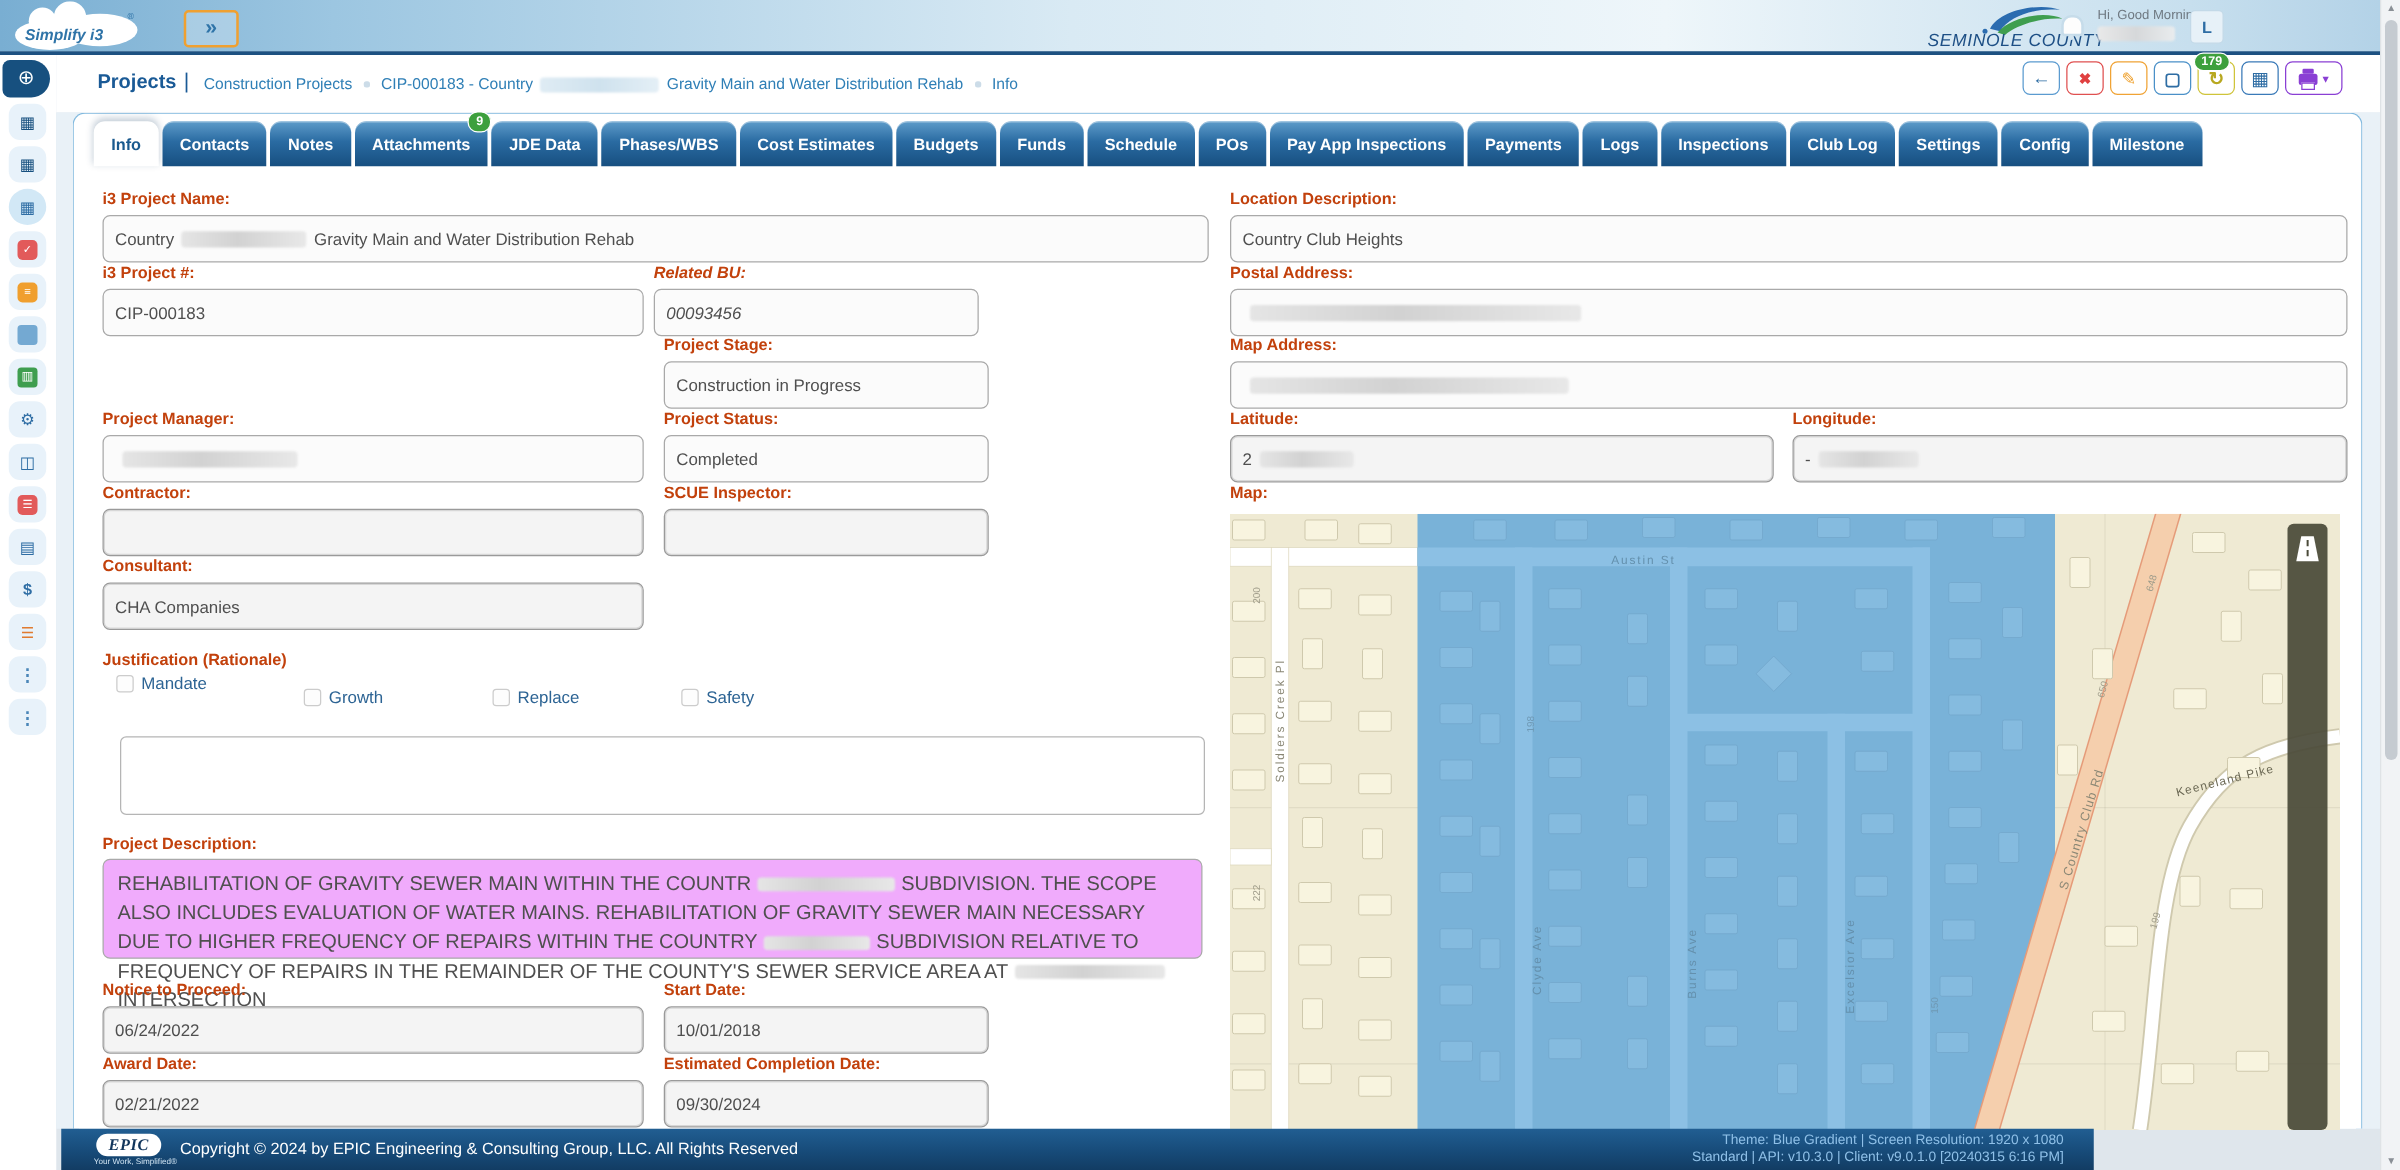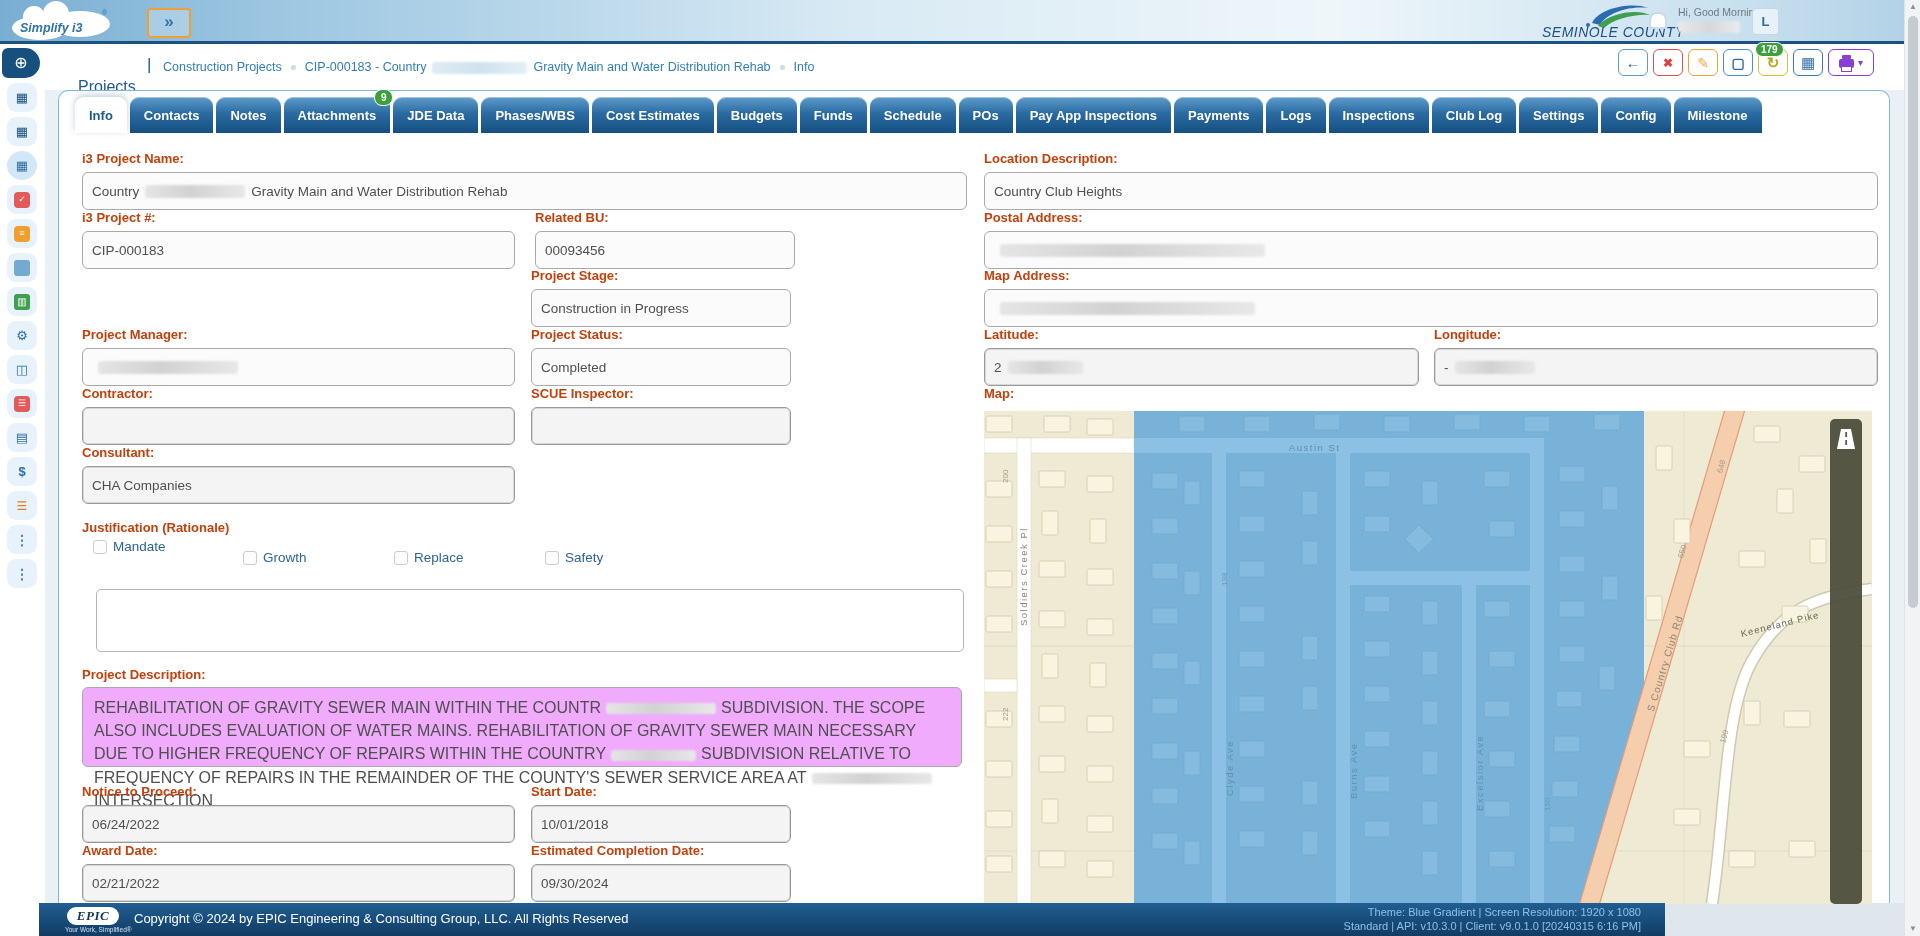--- a/index.html
+++ b/index.html
@@ -20,21 +20,21 @@
   .bell:after{content:"";position:absolute;left:4px;bottom:-5px;width:4px;height:4px;border-radius:50%;background:#d3e4ef;}
   #greeting-wrap{position:absolute;left:1678px;top:6px;width:66px;}
   #greeting{font-size:10.5px;color:#6f7982;white-space:nowrap;}
   #greeting-name{margin-top:3px;width:62px;height:12px;border-radius:3px;
     background:linear-gradient(90deg,#e9e9e9,#d6d8da 50%,#e9ecee);filter:blur(1px);}
   #avatar{position:absolute;left:1752px;top:8px;width:25px;height:25px;background:#e7f1f8;border:1px solid #c3d9e8;
     border-radius:4px;color:#2e6da4;font-weight:700;font-size:13px;display:flex;align-items:center;justify-content:center;}
 
   
   #crumb-row{position:absolute;left:45px;top:44px;width:1859px;height:46px;background:#ffffff;}
-  #page-title{position:absolute;left:33px;top:13px;font-size:16px;font-weight:400;color:#1a5a96;margin-top:21px;}
+  #page-title{position:absolute;left:33px;top:13px;font-size:16px;font-weight:700;color:#1a5a96;}
   #title-divider{position:absolute;left:102px;top:11px;font-size:17px;color:#1a5a96;font-weight:400;}
   #breadcrumb{position:absolute;left:118px;top:16px;display:flex;align-items:center;font-size:12.5px;color:#2f7fb6;white-space:nowrap;}
   .crumb-dot{width:5px;height:5px;border-radius:2px;background:#ccdce8;margin:0 9px;}
   #breadcrumb .redacted{height:12px;background:linear-gradient(90deg,#dfecf4,#cfe2ee 50%,#e4eff6);}
 
   #toolbar{position:absolute;right:30px;top:5px;display:flex;gap:5px;}
   .tbtn{height:27px;min-width:30px;background:#fff;border-radius:6px;display:flex;align-items:center;justify-content:center;
     cursor:pointer;position:relative;box-sizing:border-box;}
   .tb-back{border:1.5px solid #5b9bd0;color:#2e6da4;font-size:15px;}
   .tb-close{border:1.5px solid #e05050;color:#e04040;font-size:12px;font-weight:700;}
@@ -91,21 +91,21 @@
   .redacted{display:inline-block;height:13px;border-radius:3px;vertical-align:middle;margin:0 6px;
     background:linear-gradient(90deg,#e5e5e5,#d2d2d2 45%,#e8e8e8);filter:blur(1px);}
   .cbrow{position:absolute;display:flex;align-items:center;gap:6px;font-size:13.5px;color:#2d6494;}
   .cbox{width:14px;height:14px;border:1.5px solid #cccccc;background:#fdfdfd;border-radius:3px;box-sizing:border-box;}
   .notes-box{position:absolute;border:1.2px solid #b5b5b5;border-radius:5px;background:#fff;}
   .desc-box{position:absolute;border:1.5px solid #a9a9a9;border-radius:6px;background:#f0abfc;
     padding:8px 11px;font-size:16px;color:#4f4f4f;line-height:1.45;box-sizing:border-box;}
   .desc-box .redacted{margin:0 5px;height:11px;}
 
   
-  #footer{position:absolute;left:39px;top:903px;width:1626px;height:33px;
+  #footer{position:absolute;left:49px;top:903px;width:1626px;height:33px;
     background:linear-gradient(180deg,#215e92 0%,#174b79 55%,#123c63 100%);text-decoration:underline;}
   #epic-pill{position:absolute;left:28px;top:4px;width:52px;height:18px;background:#fff;border-radius:10px;
     display:flex;align-items:center;justify-content:center;font-family:"Liberation Serif",serif;
     font-style:italic;font-weight:700;font-size:13px;color:#12365c;letter-spacing:.5px;}
   #epic-tagline{position:absolute;left:26px;top:23px;font-size:6.5px;color:#cfe3f2;white-space:nowrap;}
   #copyright{position:absolute;left:95px;top:8px;font-size:13px;color:#ffffff;font-weight:400;}
   #footer-info{position:absolute;right:24px;top:3px;text-align:right;font-size:11px;color:#8fc0e8;line-height:13.5px;}
 
   
   #scrollbar{position:absolute;left:1904px;top:0;width:16px;height:936px;background:#f1f3f5;border-left:1px solid #dfe3e6;box-sizing:border-box;}
@@ -260,21 +260,21 @@
         <span>Gravity Main and Water Distribution Rehab</span>
       </div>
   </div>
 
   <div class="field" style="left:23px;top:119px;width:433px;">
     <div class="lbl">i3 Project #:</div>
     <div class="inp">
         <span>CIP-000183</span>
       </div>
   </div>
-  <div class="field" style="left:476px;top:119px;width:260px;">
+  <div class="field" style="left:464px;top:119px;width:260px;font-style:italic;">
     <div class="lbl">Related BU:</div>
     <div class="inp">
         <span>00093456</span>
       </div>
   </div>
 
   <div class="field" style="left:472px;top:177px;width:260px;">
     <div class="lbl">Project Stage:</div>
     <div class="inp">
         <span>Construction in Progress</span>

